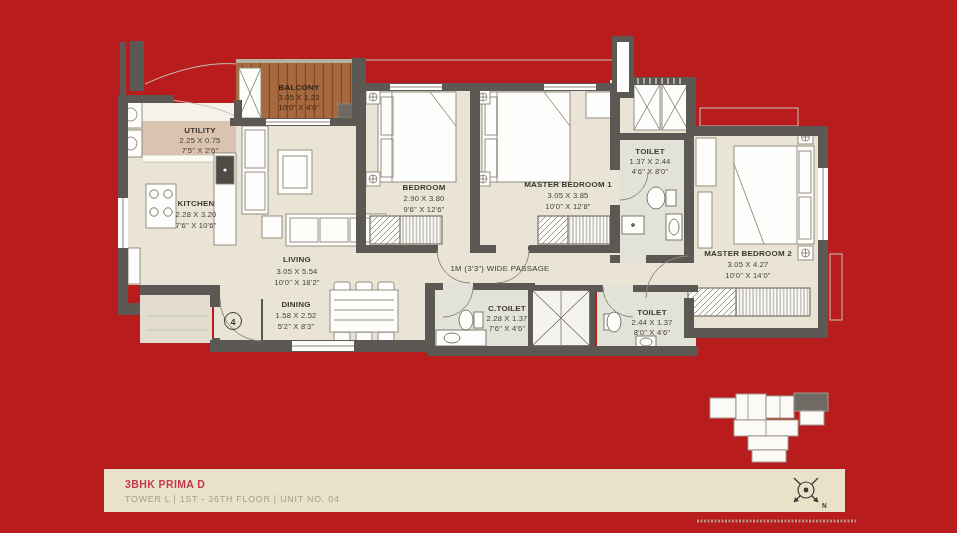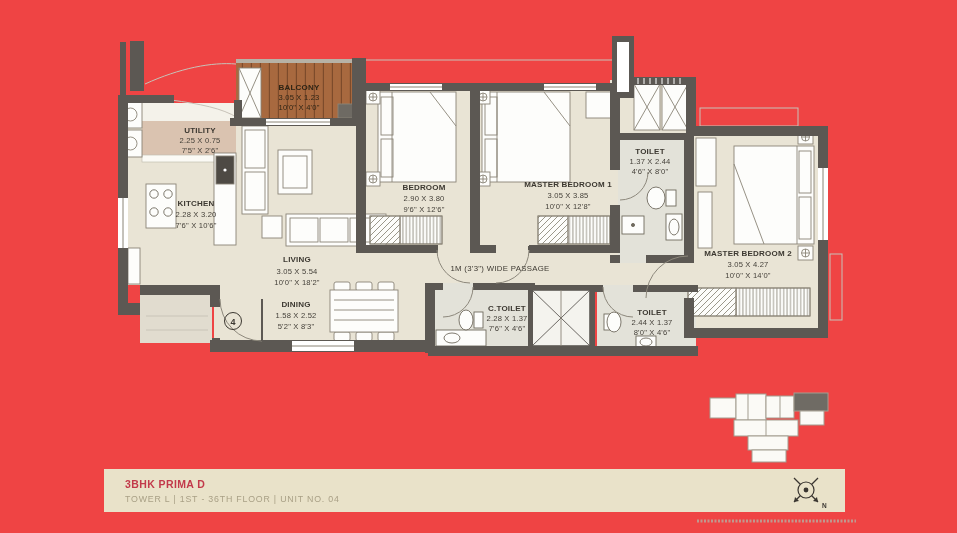--- a/index.html
+++ b/index.html
@@ -1,16 +1,16 @@
 <!DOCTYPE html>
 <html><head>
 <meta charset="utf-8">
 <style>
   html,body{margin:0;padding:0;background:#ffffff;}
-  .stage{position:relative;width:957px;height:533px;background:#ef4444;overflow:hidden;
+  .stage{position:relative;width:957px;height:533px;background:#b91c1c;overflow:hidden;
          font-family:"Liberation Sans",sans-serif;}
   svg text{font-family:"Liberation Sans",sans-serif;}
   .room-name{font-size:8px;font-weight:700;fill:#3c3831;letter-spacing:.2px;}
   .room-dim{font-size:7.6px;fill:#45413a;letter-spacing:.2px;}
   .balcony-txt{fill:#2e2415;}
   .passage-txt{font-size:7.8px;fill:#3c3831;letter-spacing:.3px;}
   .ftitle{font-size:10.5px;font-weight:700;letter-spacing:.4px;}
   .fsub{font-size:8.8px;letter-spacing:.8px;}
   .ncompass{font-size:6.5px;font-weight:700;fill:#3a3631;}
   .unitnum{font-size:9px;font-weight:700;fill:#3c3831;}

